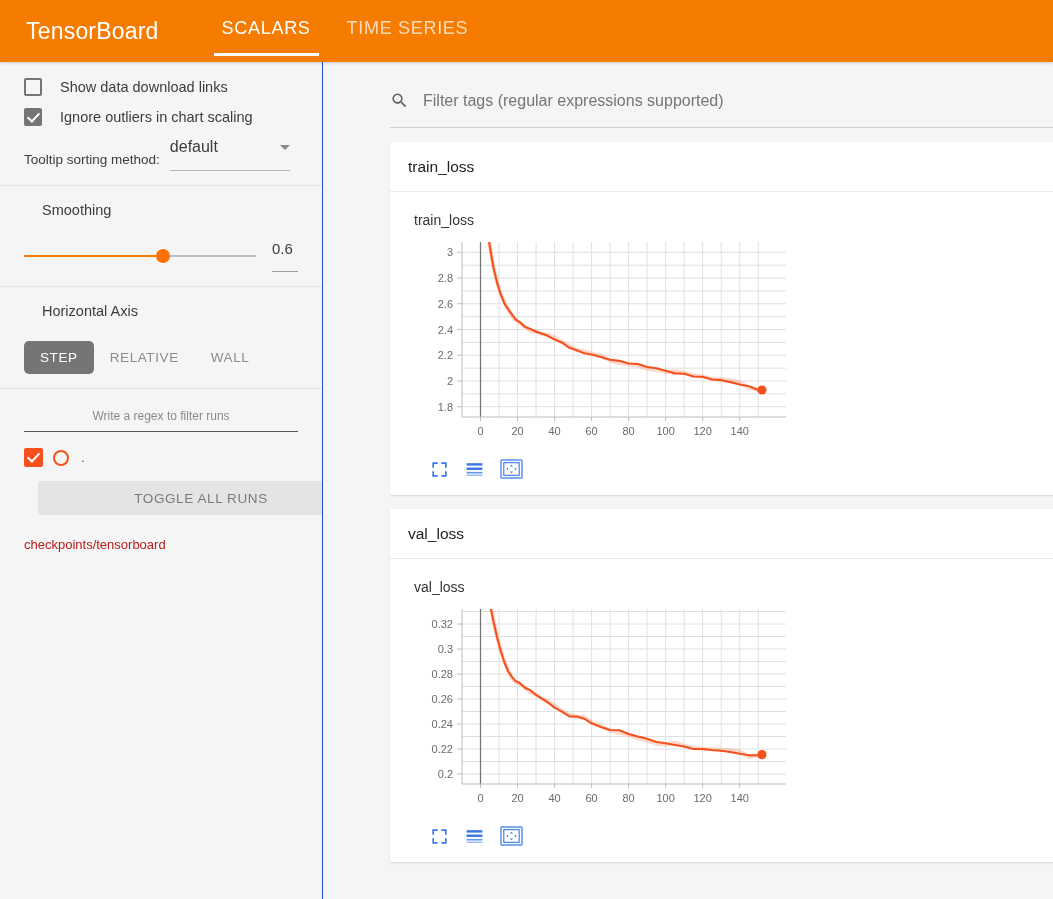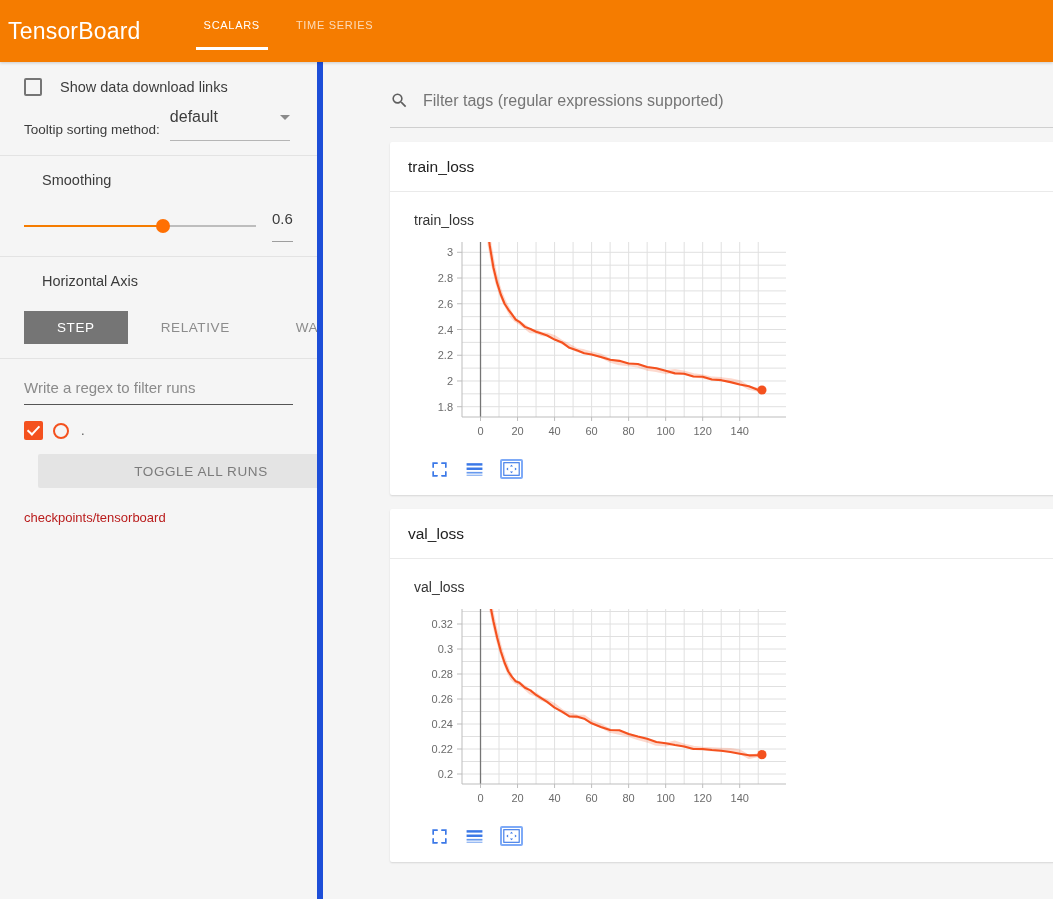--- a/index.html
+++ b/index.html
@@ -15,38 +15,38 @@
 
   
   .header {
     position: absolute; top: 0; left: 0; width: 1053px; height: 62px;
     background: #f57c00; display: flex; align-items: center;
     box-shadow: 0 1px 3px rgba(0,0,0,0.18);
     z-index: 20;
   }
   .brand {
     color: #fff; font-size: 23px; letter-spacing: .2px;
-    margin-left: 8px; white-space: nowrap;
+    margin-left: 26px; white-space: nowrap;
   }
   .tabs { display: flex; align-items: stretch; height: 62px; margin-left: 45px; }
   .tab {
     position: relative; display: flex; align-items: center; padding: 8px 18px;
-    color: rgba(255,255,255,0.72); font-size: 11px; letter-spacing: .7px;
-    cursor: pointer; user-select: none; height: 50px;
+    color: rgba(255,255,255,0.72); font-size: 18px; letter-spacing: .7px;
+    cursor: pointer; user-select: none; height: 56px;
   }
   .tab.active { color: #ffffff; }
   .tab.active:after {
     content: ""; position: absolute; left: 10px; right: 10px; bottom: 0;
     height: 3px; background: #ffffff;
   }
 
   
   .sidebar {
     position: absolute; top: 62px; left: 0; width: 323px; height: 837px;
-    background: #f5f5f5; border-right: 6px solid #1d4ed8; overflow: hidden;
+    background: #f5f5f5; border-right: 1px solid #1d4ed8; overflow: hidden;
   }
   .sb-section { padding: 16px 24px 14px 24px; border-bottom: 1px solid #e3e3e3; }
   .sb-section.nobord { border-bottom: none; }
 
   .chk-row { display: flex; align-items: center; margin-bottom: 12px; cursor: pointer; }
   .chk-row:last-child { margin-bottom: 0; }
   .chk {
     width: 18px; height: 18px; border: 2px solid #757575; border-radius: 2px;
     margin-right: 18px; flex: none; background: transparent; position: relative;
   }
@@ -87,29 +87,30 @@
     width: 14px; height: 14px; border-radius: 50%; background: #ff7003; cursor: pointer;
   }
   .smooth-val {
     margin-left: 16px; width: 70px; border-bottom: 1px solid #9e9e9e;
     font-size: 15px; color: #3c3c3c; padding-bottom: 14px; text-align: left;
   }
 
   .btn-group { display: flex; align-items: center; margin-top: 4px; }
   .tbtn {
     font-size: 13.5px; letter-spacing: .6px; color: #8c8c8c;
-    padding: 9px 33px; border-radius: 0; cursor: pointer; user-select: none;
+    padding: 9px 16px; border-radius: 5px; cursor: pointer; user-select: none;
   }
   .tbtn.active { background: #757575; color: #fff; }
 
   .regex-input {
     width: 100%; border: none; border-bottom: 1px solid #555;
-    background: transparent; font-size: 15px; color: #3c3c3c;
+    background: transparent; font-size: 12px; color: #3c3c3c;
     padding: 4px 0 8px 0; outline: none;
     font-family: "Liberation Sans", sans-serif;
+    text-align: center;
   }
   .regex-input::placeholder { color: #8a8a8a; }
 
   .run-row { display: flex; align-items: center; margin-top: 16px; }
   .run-chk {
     width: 19px; height: 19px; border-radius: 2px; background: #f4511e;
     position: relative; flex: none; cursor: pointer;
   }
   .run-chk:after {
     content: ""; position: absolute; left: 6px; top: 2px;
@@ -182,20 +183,24 @@
       <div class="tab">TIME SERIES</div>
     </div>
   </div>
 
   <div class="sidebar">
 
     <div class="sb-section">
       <div class="chk-row">
         <div class="chk"></div>
         <div class="chk-label">Show data download links</div>
+      </div>
+      <div class="chk-row">
+        <div class="chk checked"></div>
+        <div class="chk-label">Ignore outliers in chart scaling</div>
       </div>
       <div class="tooltip-row">
         <div class="tooltip-label">Tooltip sorting method:</div>
         <div class="select">
           <span class="select-val">default</span>
           <span class="caret"></span>
         </div>
       </div>
     </div>
 

